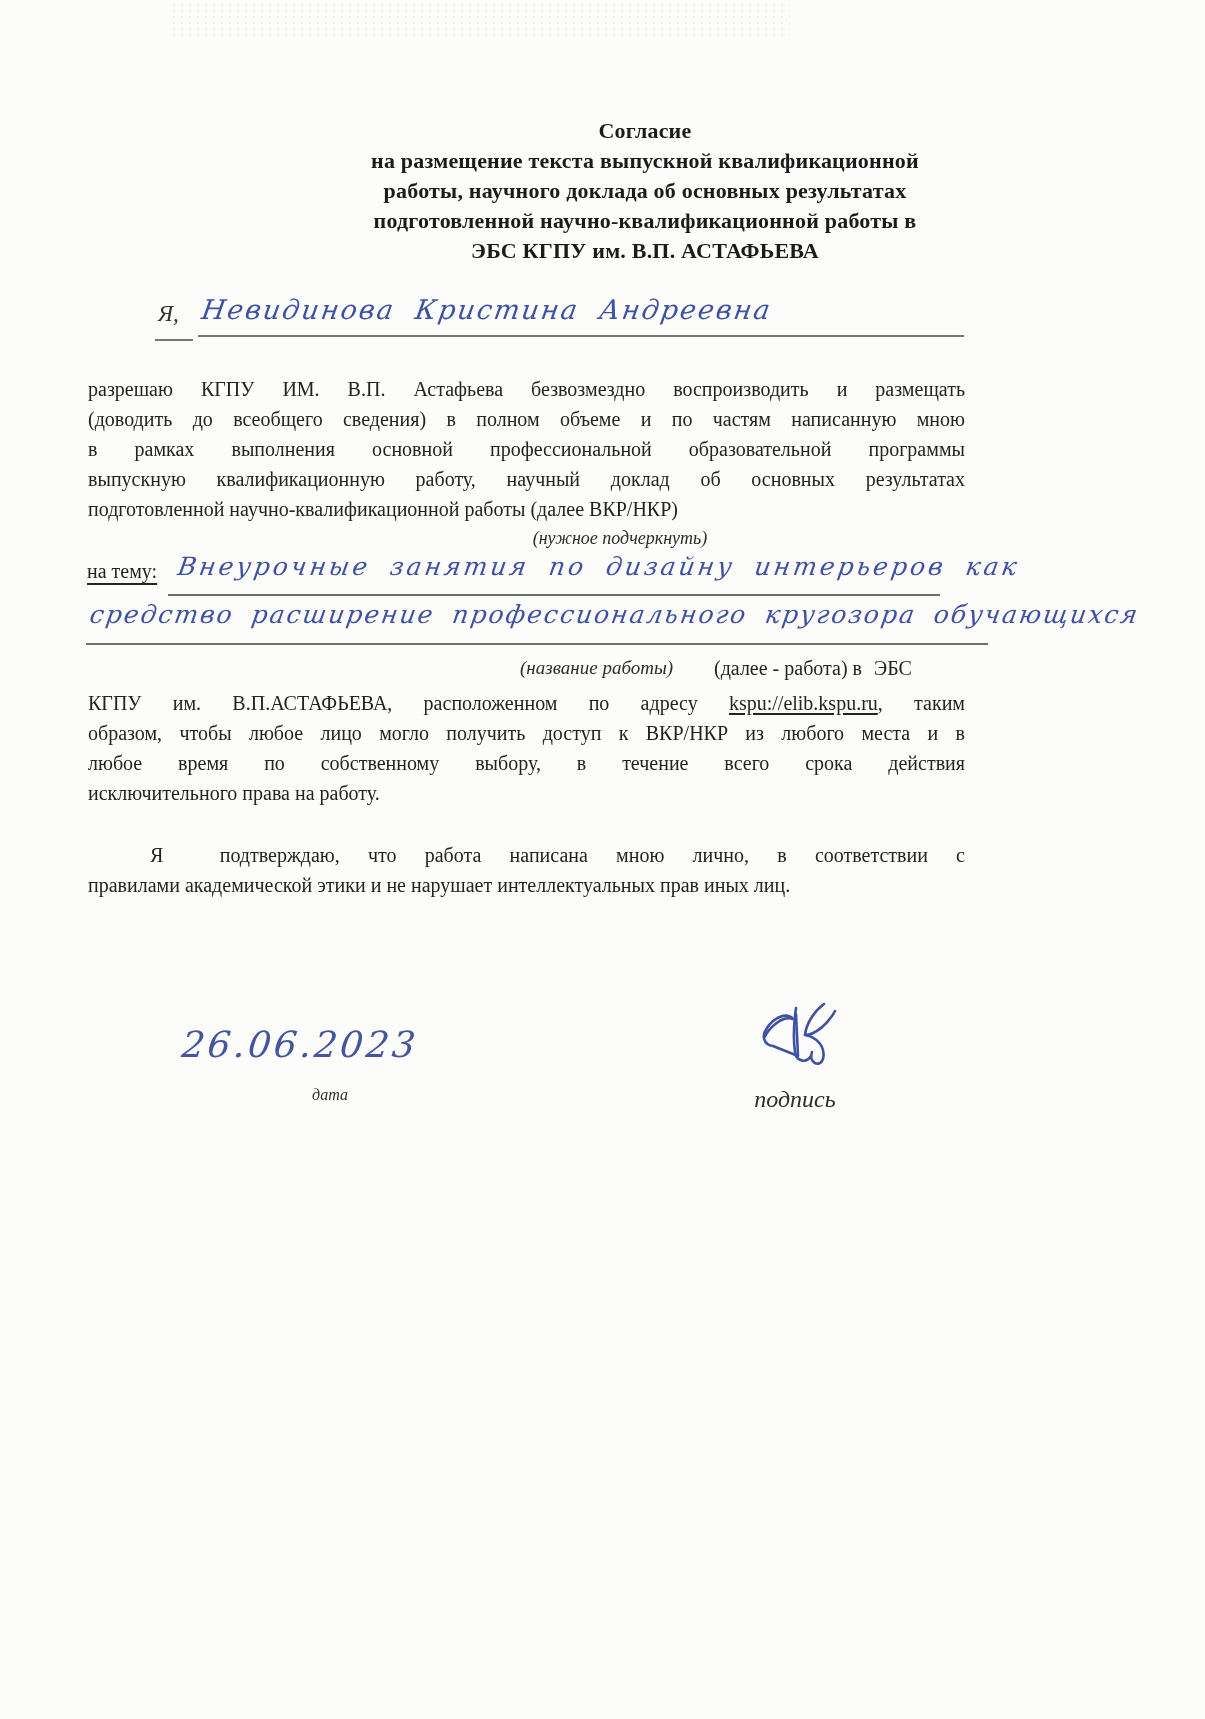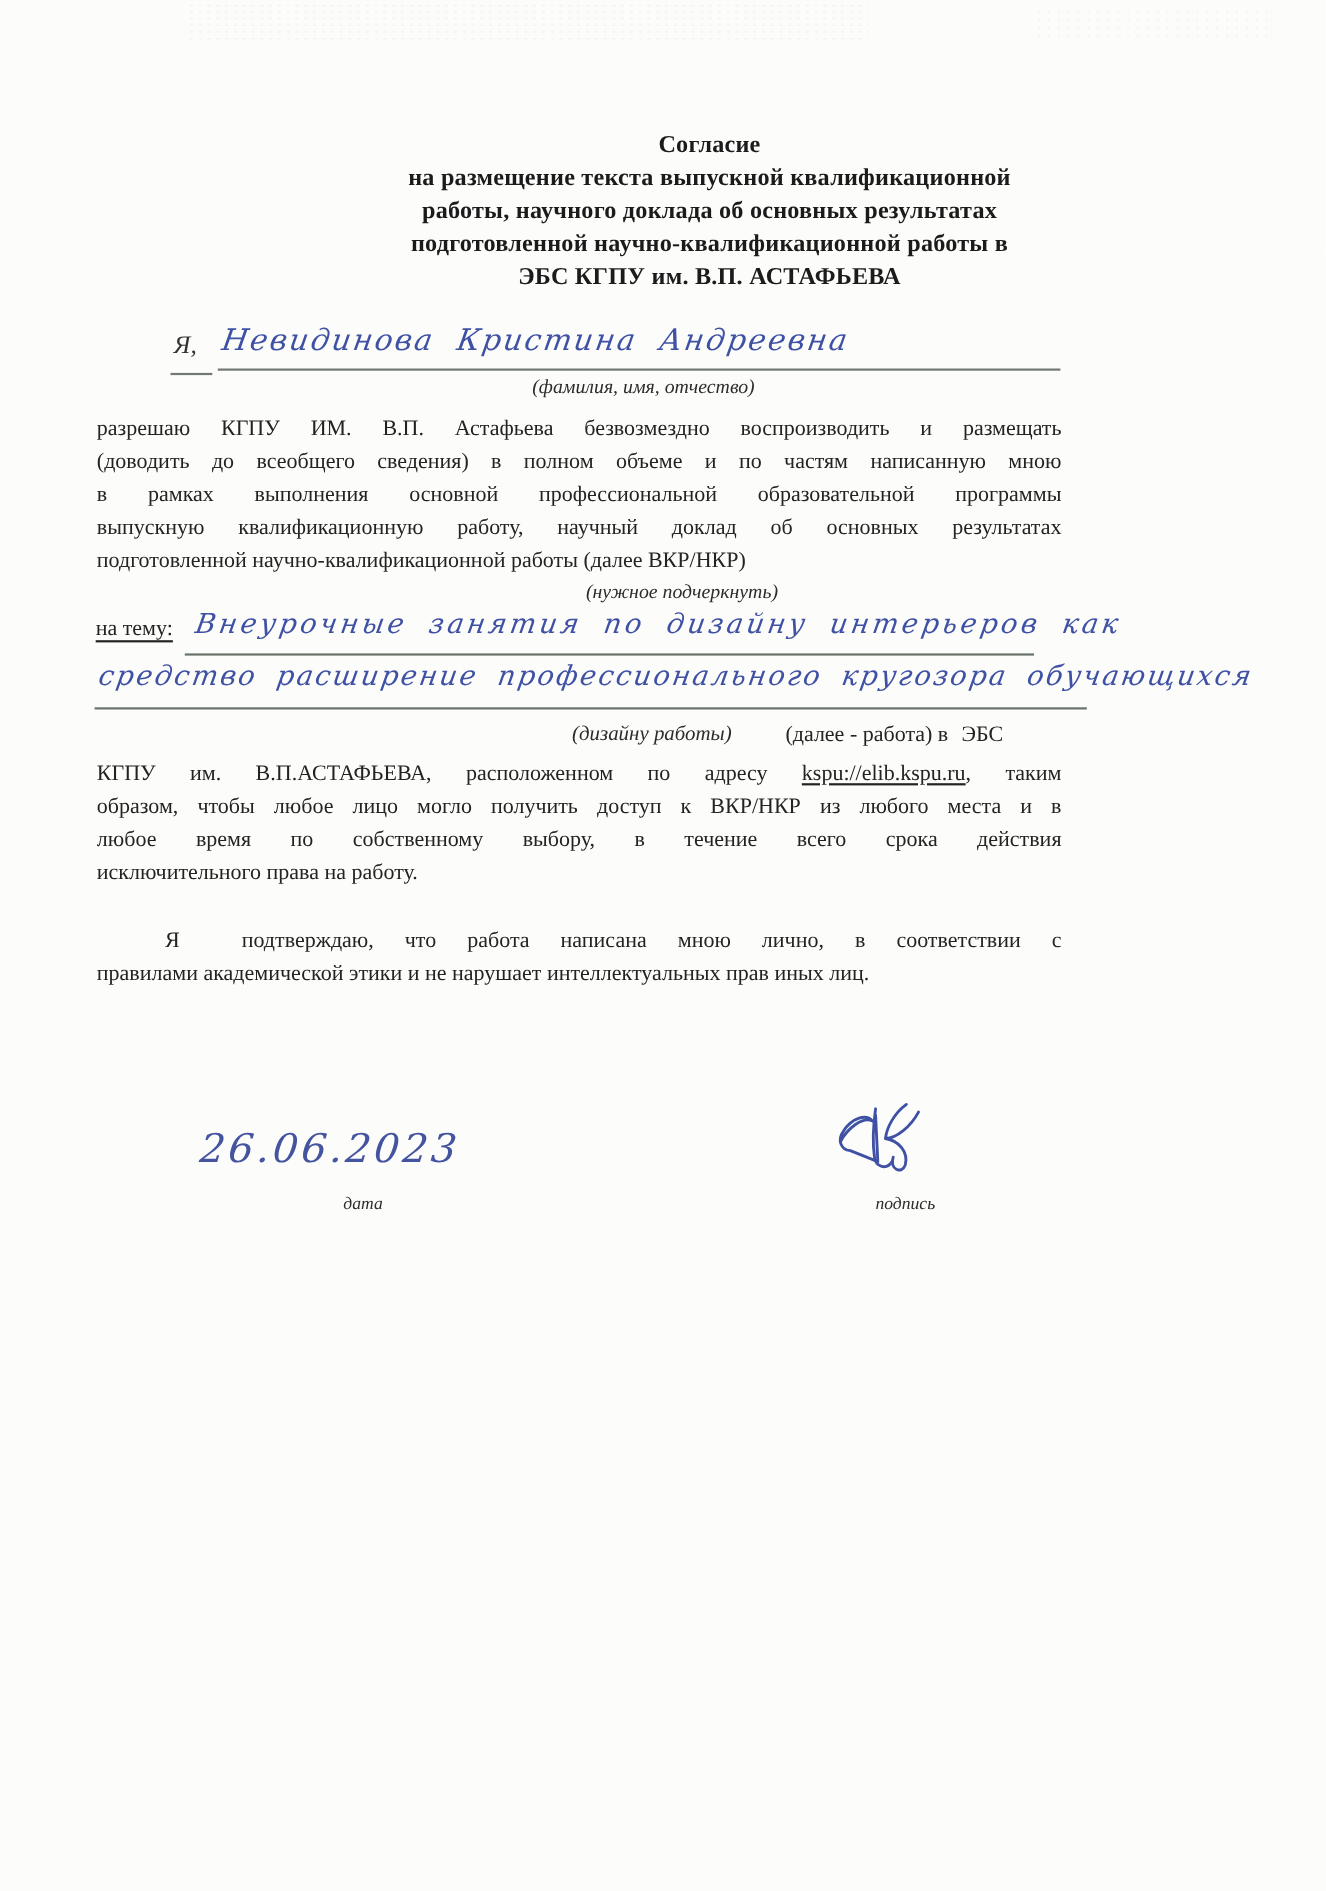--- a/index.html
+++ b/index.html
@@ -64,21 +64,21 @@
   .hw-topic2{position:absolute;left:90px;top:600px;font-size:25px;letter-spacing:2px;word-spacing:8px;}
   .rule-topic1{left:168px;top:594px;width:772px;background:#4e5a50;}
   .rule-topic2{left:86px;top:643px;width:902px;background:#4e5a50;}
   .worktitle{position:absolute;left:0;top:657px;width:1205px;font-size:20px;}
   .wt-caption{position:absolute;left:520px;font-style:italic;font-size:19px;color:#2c2c2c;}
   .wt-suffix{position:absolute;left:714px;color:#232323;}
   .wt-ebs{position:absolute;left:874px;color:#232323;}
   .url{text-decoration:underline;text-underline-offset:3px;}
   .hw-date{position:absolute;left:182px;top:1024px;font-size:36px;letter-spacing:3px;color:#44549f;transform:skewX(-6deg);}
   .cap-date{left:250px;top:1086px;width:160px;font-size:16px;}
-  .cap-sign{left:728px;top:1086px;width:190px;font-size:16px;}
+  .cap-sign{left:700px;top:1086px;width:190px;font-size:24px;}
   .signature{position:absolute;left:752px;top:998px;width:104px;height:78px;}
   .signature svg{display:block;}
 </style>
 </head>
 <body>
 
 <div class="page">
 
   <div class="noise"></div>
   <div class="noise2"></div>
@@ -88,40 +88,39 @@
     <div>на размещение текста выпускной квалификационной</div>
     <div>работы, научного доклада об основных результатах</div>
     <div>подготовленной научно-квалификационной работы в</div>
     <div>ЭБС КГПУ им. В.П. АСТАФЬЕВА</div>
   </div>
 
   <span class="prefix-ya">Я,</span>
   <span class="hw hw-name">Невидинова Кристина Андреевна</span>
   <div class="rule rule-ya"></div>
   <div class="rule rule-name"></div>
-  <div class="caption cap-fio">(фамилия, имя, отчество)</div>
 
   <div class="para p1">
     <div class="jline">разрешаю КГПУ ИМ. В.П. Астафьева безвозмездно воспроизводить и размещать</div>
     <div class="jline">(доводить до всеобщего сведения) в полном объеме и по частям написанную мною</div>
     <div class="jline">в рамках выполнения основной профессиональной образовательной программы</div>
     <div class="jline">выпускную квалификационную работу, научный доклад об основных результатах</div>
     <div class="lline">подготовленной научно-квалификационной работы (далее ВКР/НКР)</div>
   </div>
 
   <div class="caption cap-note">(нужное подчеркнуть)</div>
 
   <span class="topic-label">на тему:</span>
   <span class="hw hw-topic1">Внеурочные занятия по дизайну интерьеров как</span>
   <div class="rule rule-topic1"></div>
   <span class="hw hw-topic2">средство расширение профессионального кругозора обучающихся</span>
   <div class="rule rule-topic2"></div>
 
   <div class="worktitle">
-    <span class="wt-caption">(дизайну работы)</span>
+    <span class="wt-caption">(название работы)</span>
     <span class="wt-suffix">(далее - работа) в</span>
     <span class="wt-ebs">ЭБС</span>
   </div>
 
   <div class="para p2">
     <div class="jline"><span>КГПУ им. В.П.АСТАФЬЕВА, расположенном по адресу </span><span class="url">kspu://elib.kspu.ru</span><span>, таким</span></div>
     <div class="jline">образом, чтобы любое лицо могло получить доступ к ВКР/НКР из любого места и в</div>
     <div class="jline">любое время по собственному выбору, в течение всего срока действия</div>
     <div class="lline">исключительного права на работу.</div>
   </div>

